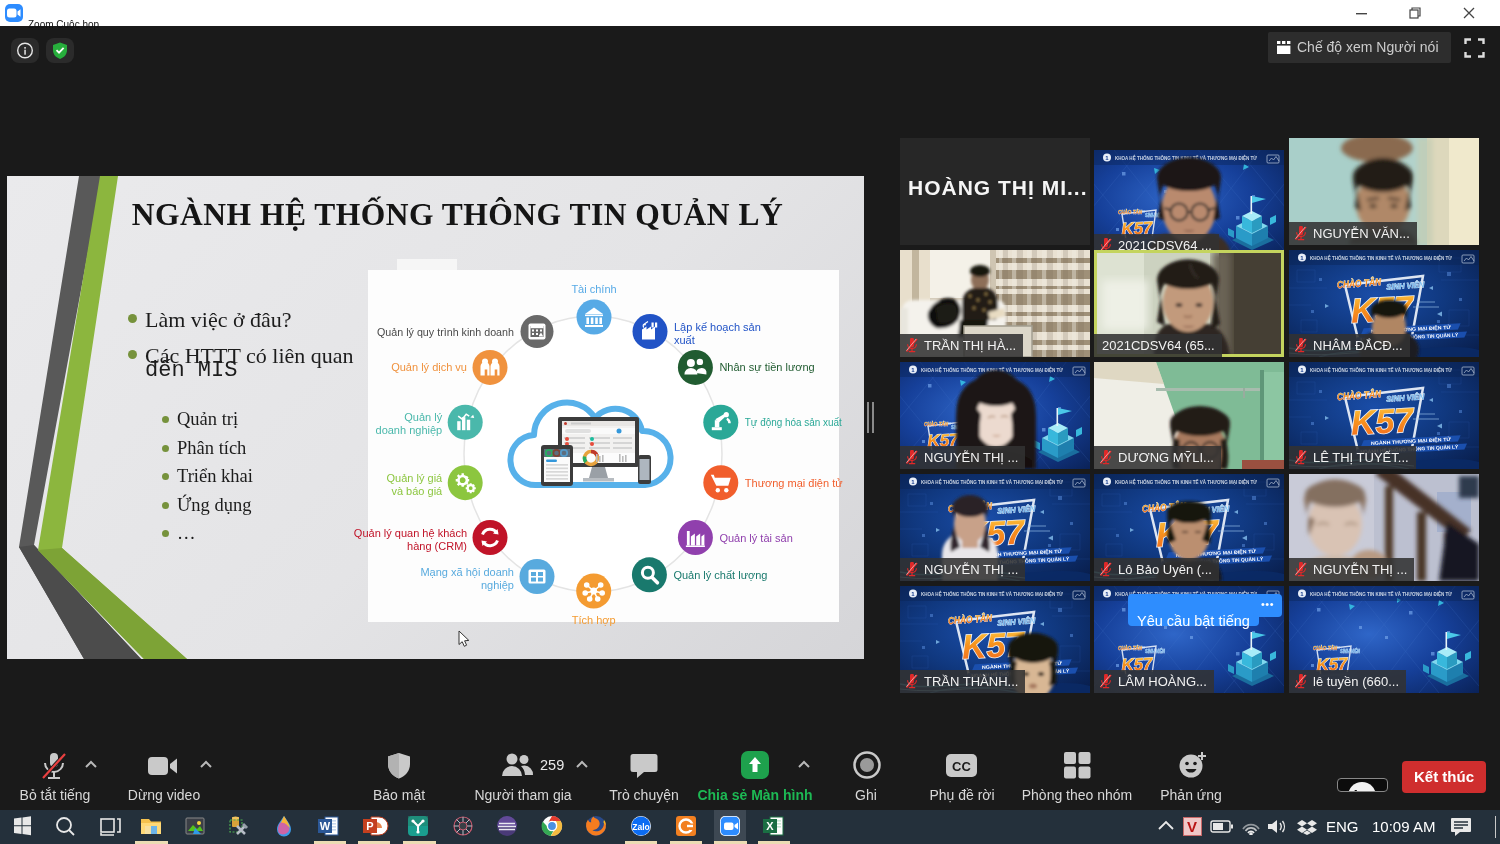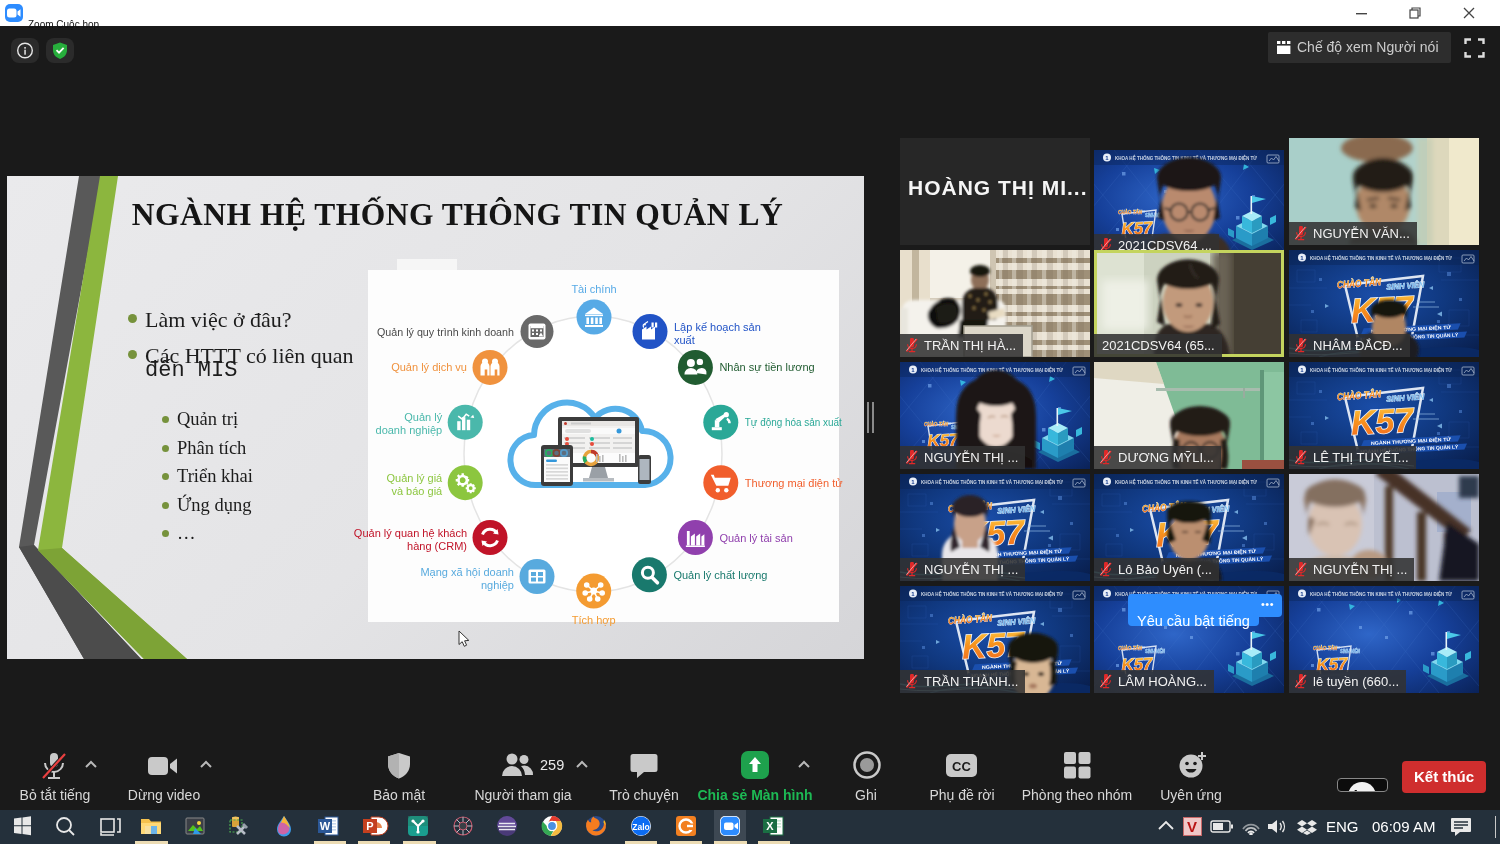--- a/index.html
+++ b/index.html
@@ -966,21 +966,21 @@
       <svg width="30" height="30" viewBox="0 0 30 30">
           <circle cx="13" cy="16" r="11.5" fill="#c9c9c9"></circle>
           <g fill="#1a1a1a">
             <circle cx="9" cy="13.5" r="1.8"></circle>
             <circle cx="17" cy="13.5" r="1.8"></circle>
             <path d="M7.5 19 a 6 6 0 0 0 11 0 z"></path>
           </g>
           <path d="M24 2 v 8 M 20 6 h 8" stroke="#c9c9c9" stroke-width="2"></path>
         </svg>
     </div>
-    <div class="tbl" style="left:1191px;">Uyên ứng</div>
+    <div class="tbl" style="left:1191px;">Phản ứng</div>
 
     <div style="position:absolute; left:1402px; top:21px; width:84px; height:32px; background:#cf2e2e; border-radius:4px; color:#fff; font-size:15px; font-weight:bold; text-align:center; line-height:32px;">Kết thúc</div>
 
     <div style="position:absolute; left:1337px; top:38px; width:51px; height:14px; background:#0c0c0c; border:1.5px solid #888; border-radius:4px; overflow:hidden;">
       <svg width="48" height="29">
           <circle cx="24" cy="17" r="14" fill="#f2f2f2"></circle>
           <text x="24" y="23" text-anchor="middle" font-size="16" font-style="italic" font-weight="bold" fill="#0c0c0c" font-family="Liberation Sans">hp</text>
         </svg>
     </div>
   </div>
@@ -1159,21 +1159,21 @@
     <svg style="position:absolute; left:1296px; top:8px;" width="22" height="17">
         <g fill="#e8e8e8">
           <path d="M6 2 l5 3.2 l-5 3.2 l-5 -3.2 z"></path>
           <path d="M16 2 l5 3.2 l-5 3.2 l-5 -3.2 z"></path>
           <path d="M6 8.5 l5 3.2 l-5 3.2 l-5 -3.2 z"></path>
           <path d="M16 8.5 l5 3.2 l-5 3.2 l-5 -3.2 z"></path>
           <path d="M11 12.5 l4 2.5 l-4 2 l-4 -2 z"></path>
         </g>
       </svg>
     <div id="tray" style="position:absolute; left:1326px; top:8px;">ENG</div>
-    <div style="position:absolute; left:1372px; top:8px; color:#fff; font-size:15px;">06:09 AM</div>
+    <div style="position:absolute; left:1372px; top:8px; color:#fff; font-size:15px;">10:09 AM</div>
     <svg style="position:absolute; left:1450px; top:7px;" width="24" height="20">
         <rect x="1" y="1" width="20" height="14" rx="1" fill="#e8e8e8"></rect>
         <path d="M5 15 v4 l5 -4 z" fill="#e8e8e8"></path>
         <g stroke="#24303b" stroke-width="1.4">
           <path d="M4 5 h14 M4 8 h14 M4 11 h9"></path>
         </g>
       </svg>
     <rect style="position:absolute; left:1495px; top:6px; width:1px; height:22px; background:#c8c8c8; display:block;"></rect>
   </div>
 </div>

